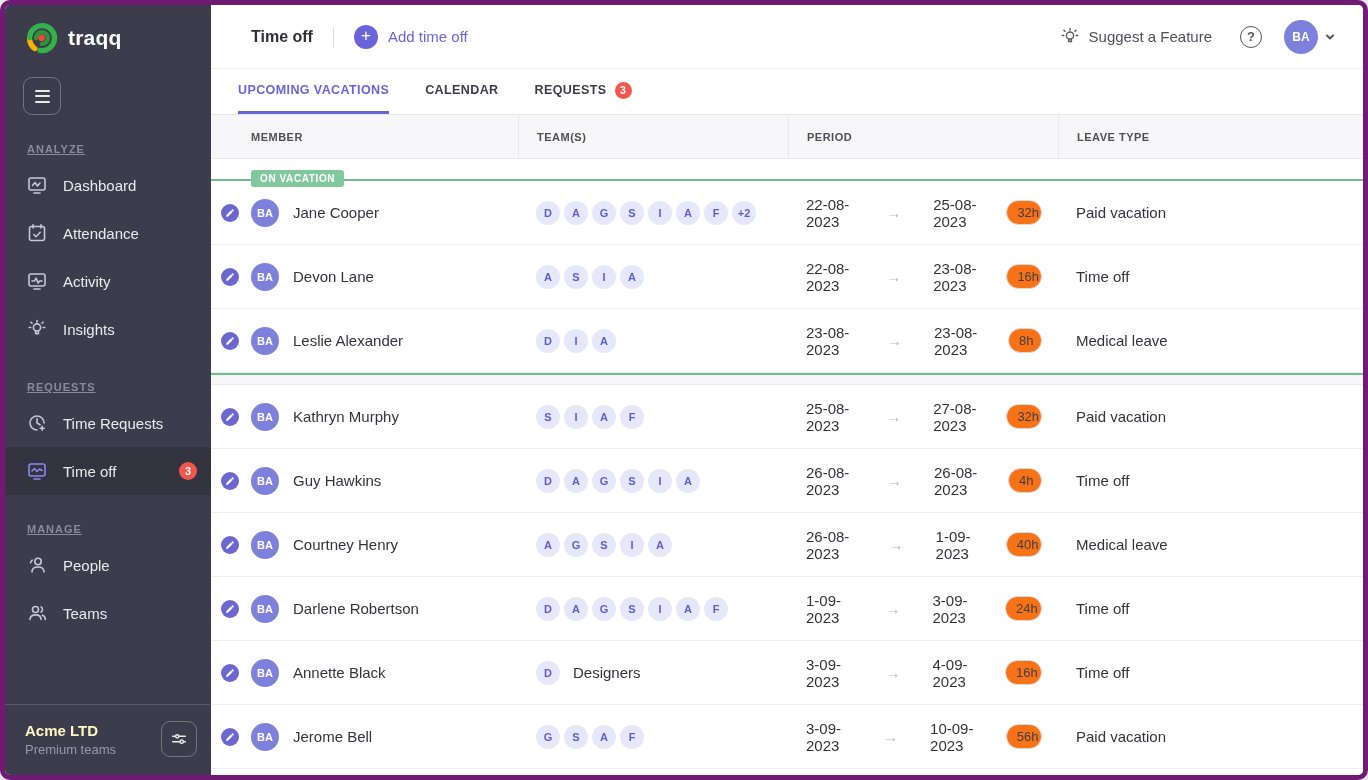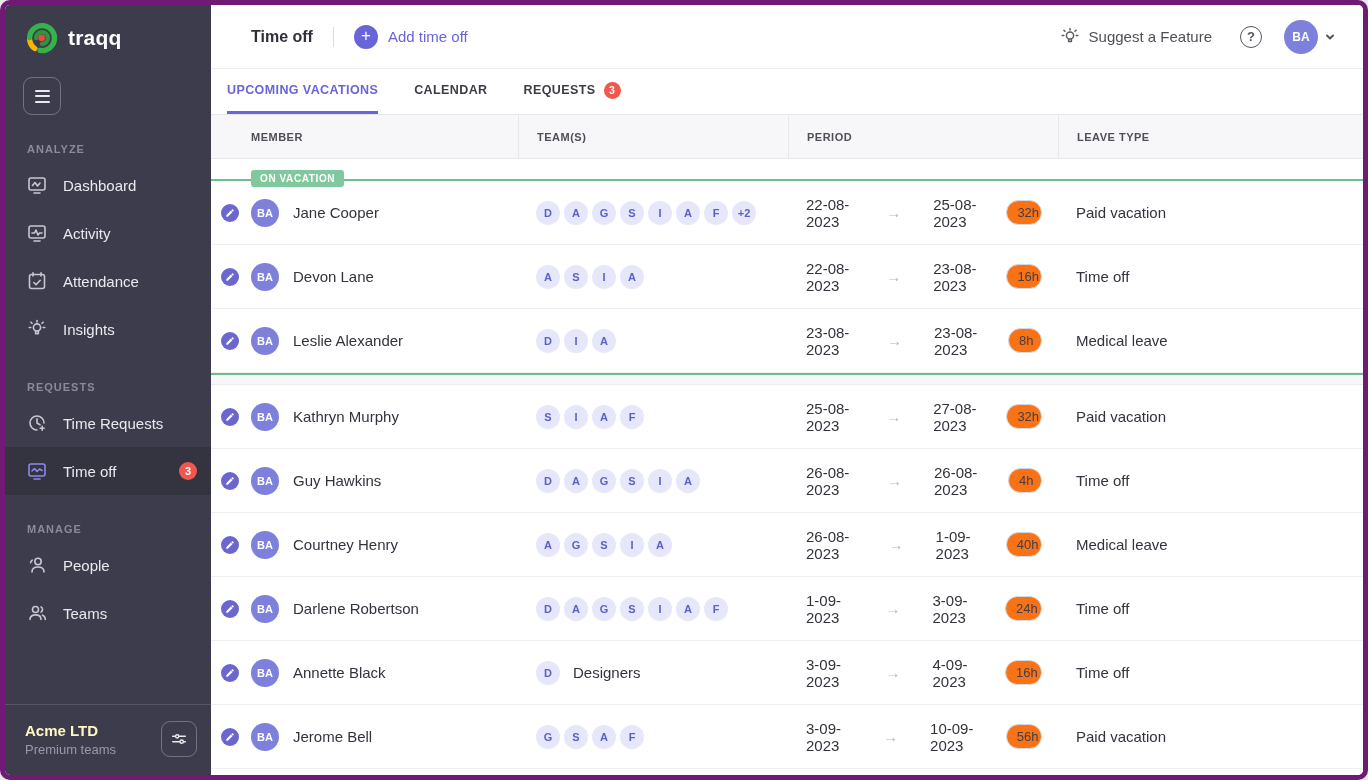--- a/index.html
+++ b/index.html
@@ -6,21 +6,21 @@
   html,body { background:#e9e9ec; }
   body { font-family:"Liberation Sans", sans-serif; width:1368px; height:780px; overflow:hidden; }
   .window { width:1368px; height:780px; border:5px solid #701a75; border-radius:10px; overflow:hidden; display:flex; background:#fff; }
 
   
   .sidebar { width:206px; min-width:206px; background:#3d3c4c; color:#e9e9ee; display:flex; flex-direction:column; }
   .logo { display:flex; align-items:center; gap:9px; margin:16px 0 0 20px; }
   .logo-text { font-size:21px; font-weight:700; color:#fff; letter-spacing:.2px; }
   .hamburger { width:38px; height:38px; margin:22px 0 0 18px; border:1px solid rgba(255,255,255,.28); border-radius:9px; display:flex; flex-direction:column; justify-content:center; align-items:center; gap:3.5px; cursor:pointer; background:transparent; }
   .hamburger span { display:block; width:15px; height:2px; background:#e9e9ee; border-radius:1px; }
-  .nav-label { font-size:11px; font-weight:700; letter-spacing:1px; color:#8b8a99; margin:28px 0 6px 22px; }
+  .nav-label { font-size:11px; font-weight:700; letter-spacing:1px; color:#8b8a99; margin:28px 0 6px 22px;text-decoration:underline; }
   .nav-item { display:flex; align-items:center; height:48px; padding-left:22px; gap:16px; font-size:15px; color:#e9e9ee; cursor:pointer; position:relative; }
   .nav-item svg { width:20px; height:20px; stroke:#c7c6d3; fill:none; stroke-width:1.6; stroke-linecap:round; stroke-linejoin:round; flex:none; }
   .nav-item.active { background:#343340; }
   .nav-item.active svg { stroke:#8d89ea; }
   .nav-badge { position:absolute; right:14px; width:18px; height:18px; border-radius:50%; background:#f2574d; color:#fff; font-size:11px; font-weight:700; display:flex; align-items:center; justify-content:center; }
   .sidebar-spacer { flex:1; }
   .sidebar-footer { border-top:1px solid rgba(255,255,255,.14); padding:16px 14px 18px 20px; display:flex; align-items:center; justify-content:space-between; }
   .company-name { font-size:15px; font-weight:700; color:#fef9c3; }
   .company-plan { font-size:13px; color:#9a99a7; margin-top:3px; }
   .settings-btn { width:36px; height:36px; border:1px solid rgba(255,255,255,.28); border-radius:9px; background:transparent; display:flex; align-items:center; justify-content:center; cursor:pointer; }
@@ -36,21 +36,21 @@
   .add-btn-circle { width:24px; height:24px; border-radius:50%; background:#6a64d9; color:#fff; font-size:17px; line-height:22px; text-align:center; font-weight:400; }
   .add-btn-label { color:#6a64d9; font-size:15px; }
   .topbar-right { margin-left:auto; display:flex; align-items:center; }
   .suggest { display:flex; align-items:center; gap:9px; font-size:15px; color:#4f4f58; cursor:pointer; background:none; border:none; font-family:inherit; }
   .suggest svg, .bulb svg { width:20px; height:20px; stroke:#5a5a64; fill:none; stroke-width:1.5; stroke-linecap:round; }
   .help-btn { margin-left:28px; width:22px; height:22px; border-radius:50%; border:1.6px solid #55555e; color:#55555e; font-size:13px; font-weight:700; display:flex; align-items:center; justify-content:center; cursor:pointer; background:#fff; }
   .user-chip { margin-left:22px; display:flex; align-items:center; gap:7px; cursor:pointer; background:none; border:none; }
   .avatar-lg { width:34px; height:34px; border-radius:50%; background:#7e81db; color:#fff; font-size:12px; font-weight:700; display:flex; align-items:center; justify-content:center; }
   .chev { width:10px; height:10px; stroke:#55555e; fill:none; stroke-width:2; stroke-linecap:round; stroke-linejoin:round; }
 
-  .tabs { height:46px; min-height:46px; display:flex; align-items:stretch; padding-left:16px; gap:36px; border-bottom:1px solid #e6e6ea; }
+  .tabs { height:46px; min-height:46px; display:flex; align-items:stretch; padding-left:27px; gap:36px; border-bottom:1px solid #e6e6ea; }
   .tab { display:flex; align-items:center; gap:8px; font-size:12.5px; font-weight:700; letter-spacing:.4px; color:#3c3c46; cursor:pointer; border:none; background:none; font-family:inherit; border-bottom:3px solid transparent; padding:0; }
   .tab.active { color:#6a64d9; border-bottom-color:#6a64d9; }
   .tab-badge { width:17px; height:17px; border-radius:50%; background:#f2574d; color:#fff; font-size:10.5px; font-weight:700; display:flex; align-items:center; justify-content:center; }
 
   .thead { height:44px; min-height:44px; background:#f7f7f9; border-bottom:1px solid #e8e8ec; display:flex; font-size:11px; font-weight:700; letter-spacing:.5px; color:#4f4f59; align-items:center; }
   .th { height:100%; display:flex; align-items:center; }
   .th:nth-child(1){ width:307px; padding-left:40px; }
   .th:nth-child(2){ width:270px; padding-left:18px; border-left:1px solid #e8e8ec; }
   .th:nth-child(3){ width:270px; padding-left:18px; border-left:1px solid #e8e8ec; }
   .th:nth-child(4){ flex:1; padding-left:18px; border-left:1px solid #e8e8ec; }
@@ -104,33 +104,33 @@
     <div class="nav-item">
       <svg viewBox="0 0 20 20">
           <rect x="2" y="3" width="16" height="12" rx="2"></rect>
           <path d="M5.5 10.5 L8 7.5 L10.5 11 L13 8"></path>
           <path d="M7 18 h6"></path>
         </svg>
       <span>Dashboard</span>
     </div>
     <div class="nav-item">
       <svg viewBox="0 0 20 20">
+          <rect x="2.5" y="3.5" width="15" height="14" rx="2"></rect>
+          <path d="M6 1.8 v3.2 M14 1.8 v3.2"></path>
+          <path d="M6.8 11.5 l2.2 2.2 l4.2 -4.4"></path>
+        </svg>
+      <span>Attendance</span>
+    </div>
+    <div class="nav-item">
+      <svg viewBox="0 0 20 20">
           <rect x="2" y="3" width="16" height="12" rx="2"></rect>
           <path d="M5 10 h2.5 l1.5 -3 l2 5 l1.5 -2 H15"></path>
           <path d="M7 18 h6"></path>
         </svg>
       <span>Activity</span>
-    </div>
-    <div class="nav-item">
-      <svg viewBox="0 0 20 20">
-          <rect x="2.5" y="3.5" width="15" height="14" rx="2"></rect>
-          <path d="M6 1.8 v3.2 M14 1.8 v3.2"></path>
-          <path d="M6.8 11.5 l2.2 2.2 l4.2 -4.4"></path>
-        </svg>
-      <span>Attendance</span>
     </div>
     <div class="nav-item">
       <svg viewBox="0 0 20 20">
           <circle cx="10" cy="8.5" r="3.6"></circle>
           <path d="M8.6 12 v2.2 M11.4 12 v2.2 M8.6 14.6 h2.8"></path>
           <path d="M10 1.5 v1.6 M3.9 3.2 l1.1 1.1 M16.1 3.2 l-1.1 1.1 M2.2 8.5 h1.6 M16.2 8.5 h1.6"></path>
         </svg>
       <span>Insights</span>
     </div>
 

